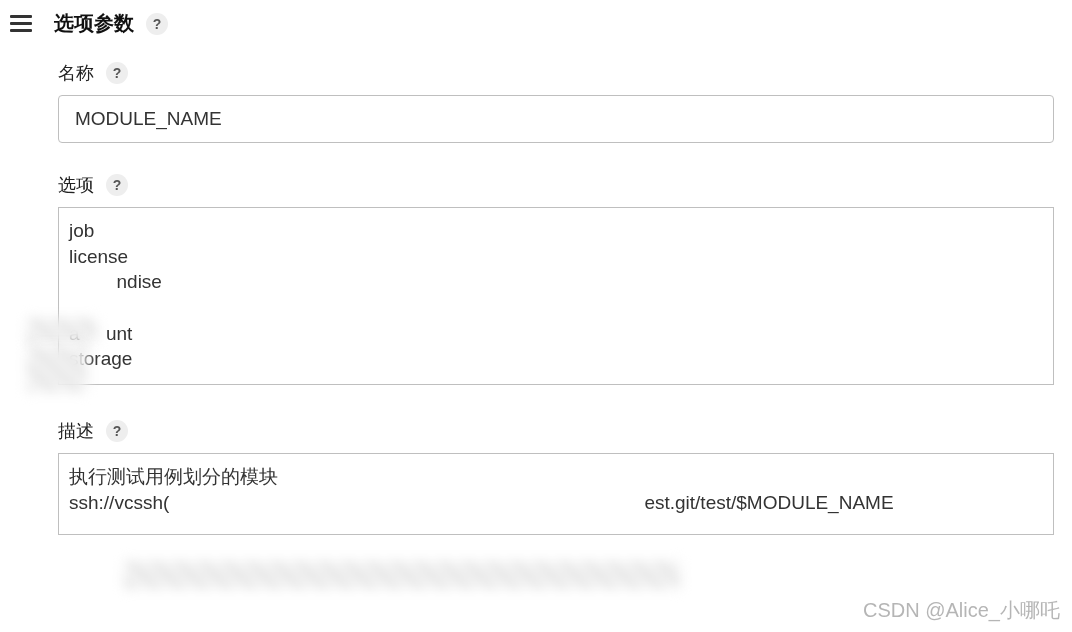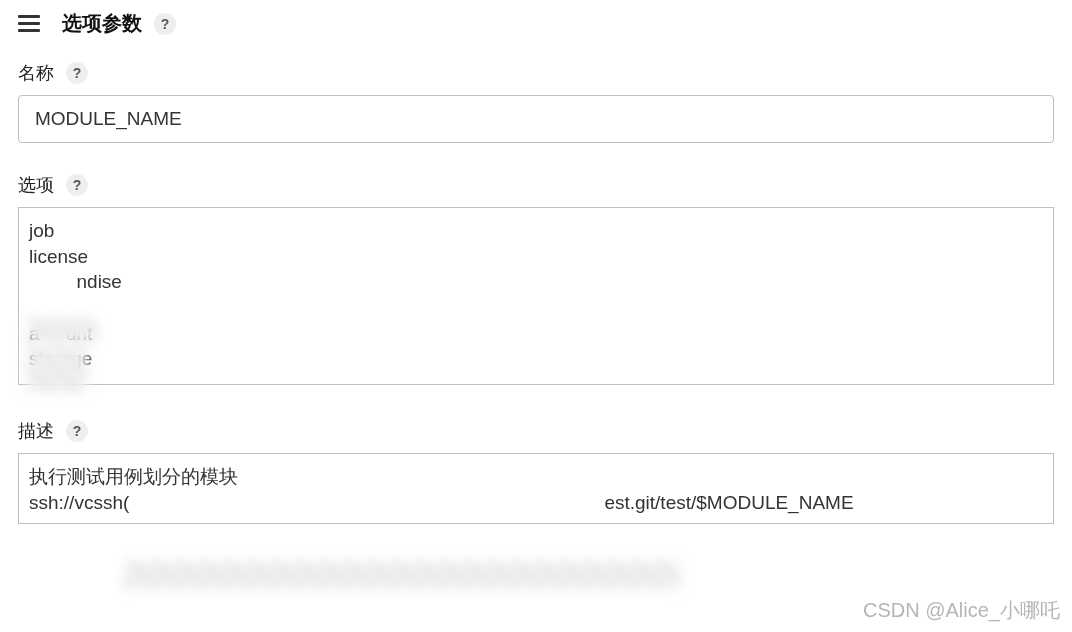--- a/index.html
+++ b/index.html
@@ -12,21 +12,21 @@
       background: #ffffff;
       color: #333;
       width: 1072px;
       height: 632px;
       overflow: hidden;
       position: relative;
     }
     .header-row {
       display: flex;
       align-items: center;
-      padding: 10px 18px 24px 18px;
+      padding: 10px 18px 24px 10px;
     }
     .drag-handle {
       display: flex;
       flex-direction: column;
       gap: 4px;
       margin-right: 22px;
       cursor: grab;
     }
     .drag-handle span {
       width: 22px;
@@ -50,20 +50,21 @@
       background: #eeeeee;
       color: #555;
       font-size: 14px;
       font-weight: bold;
       cursor: pointer;
       user-select: none;
     }
     .field-group {
       padding: 0 18px 0 18px;
       margin-bottom: 30px;
+      margin-left: 40px;
     }
     .field-label-row {
       display: flex;
       align-items: center;
       margin-bottom: 10px;
     }
     .field-label {
       font-size: 18px;
       color: #222;
       margin-right: 12px;
@@ -88,21 +89,21 @@
       font-family: inherit;
       background: #fff;
       resize: none;
       line-height: 1.35;
       white-space: pre;
     }
     .textarea-options {
       height: 178px;
     }
     .textarea-desc {
-      height: 71px;
+      height: 82px;
     }
     .redact {
       position: absolute;
       background-image:
         linear-gradient(45deg, #e5e5e5 25%, #f5f5f5 25%, #f5f5f5 50%, #e5e5e5 50%, #e5e5e5 75%, #f5f5f5 75%, #f5f5f5);
       background-size: 24px 24px;
       filter: blur(6px);
       pointer-events: none;
     }
     .watermark {

